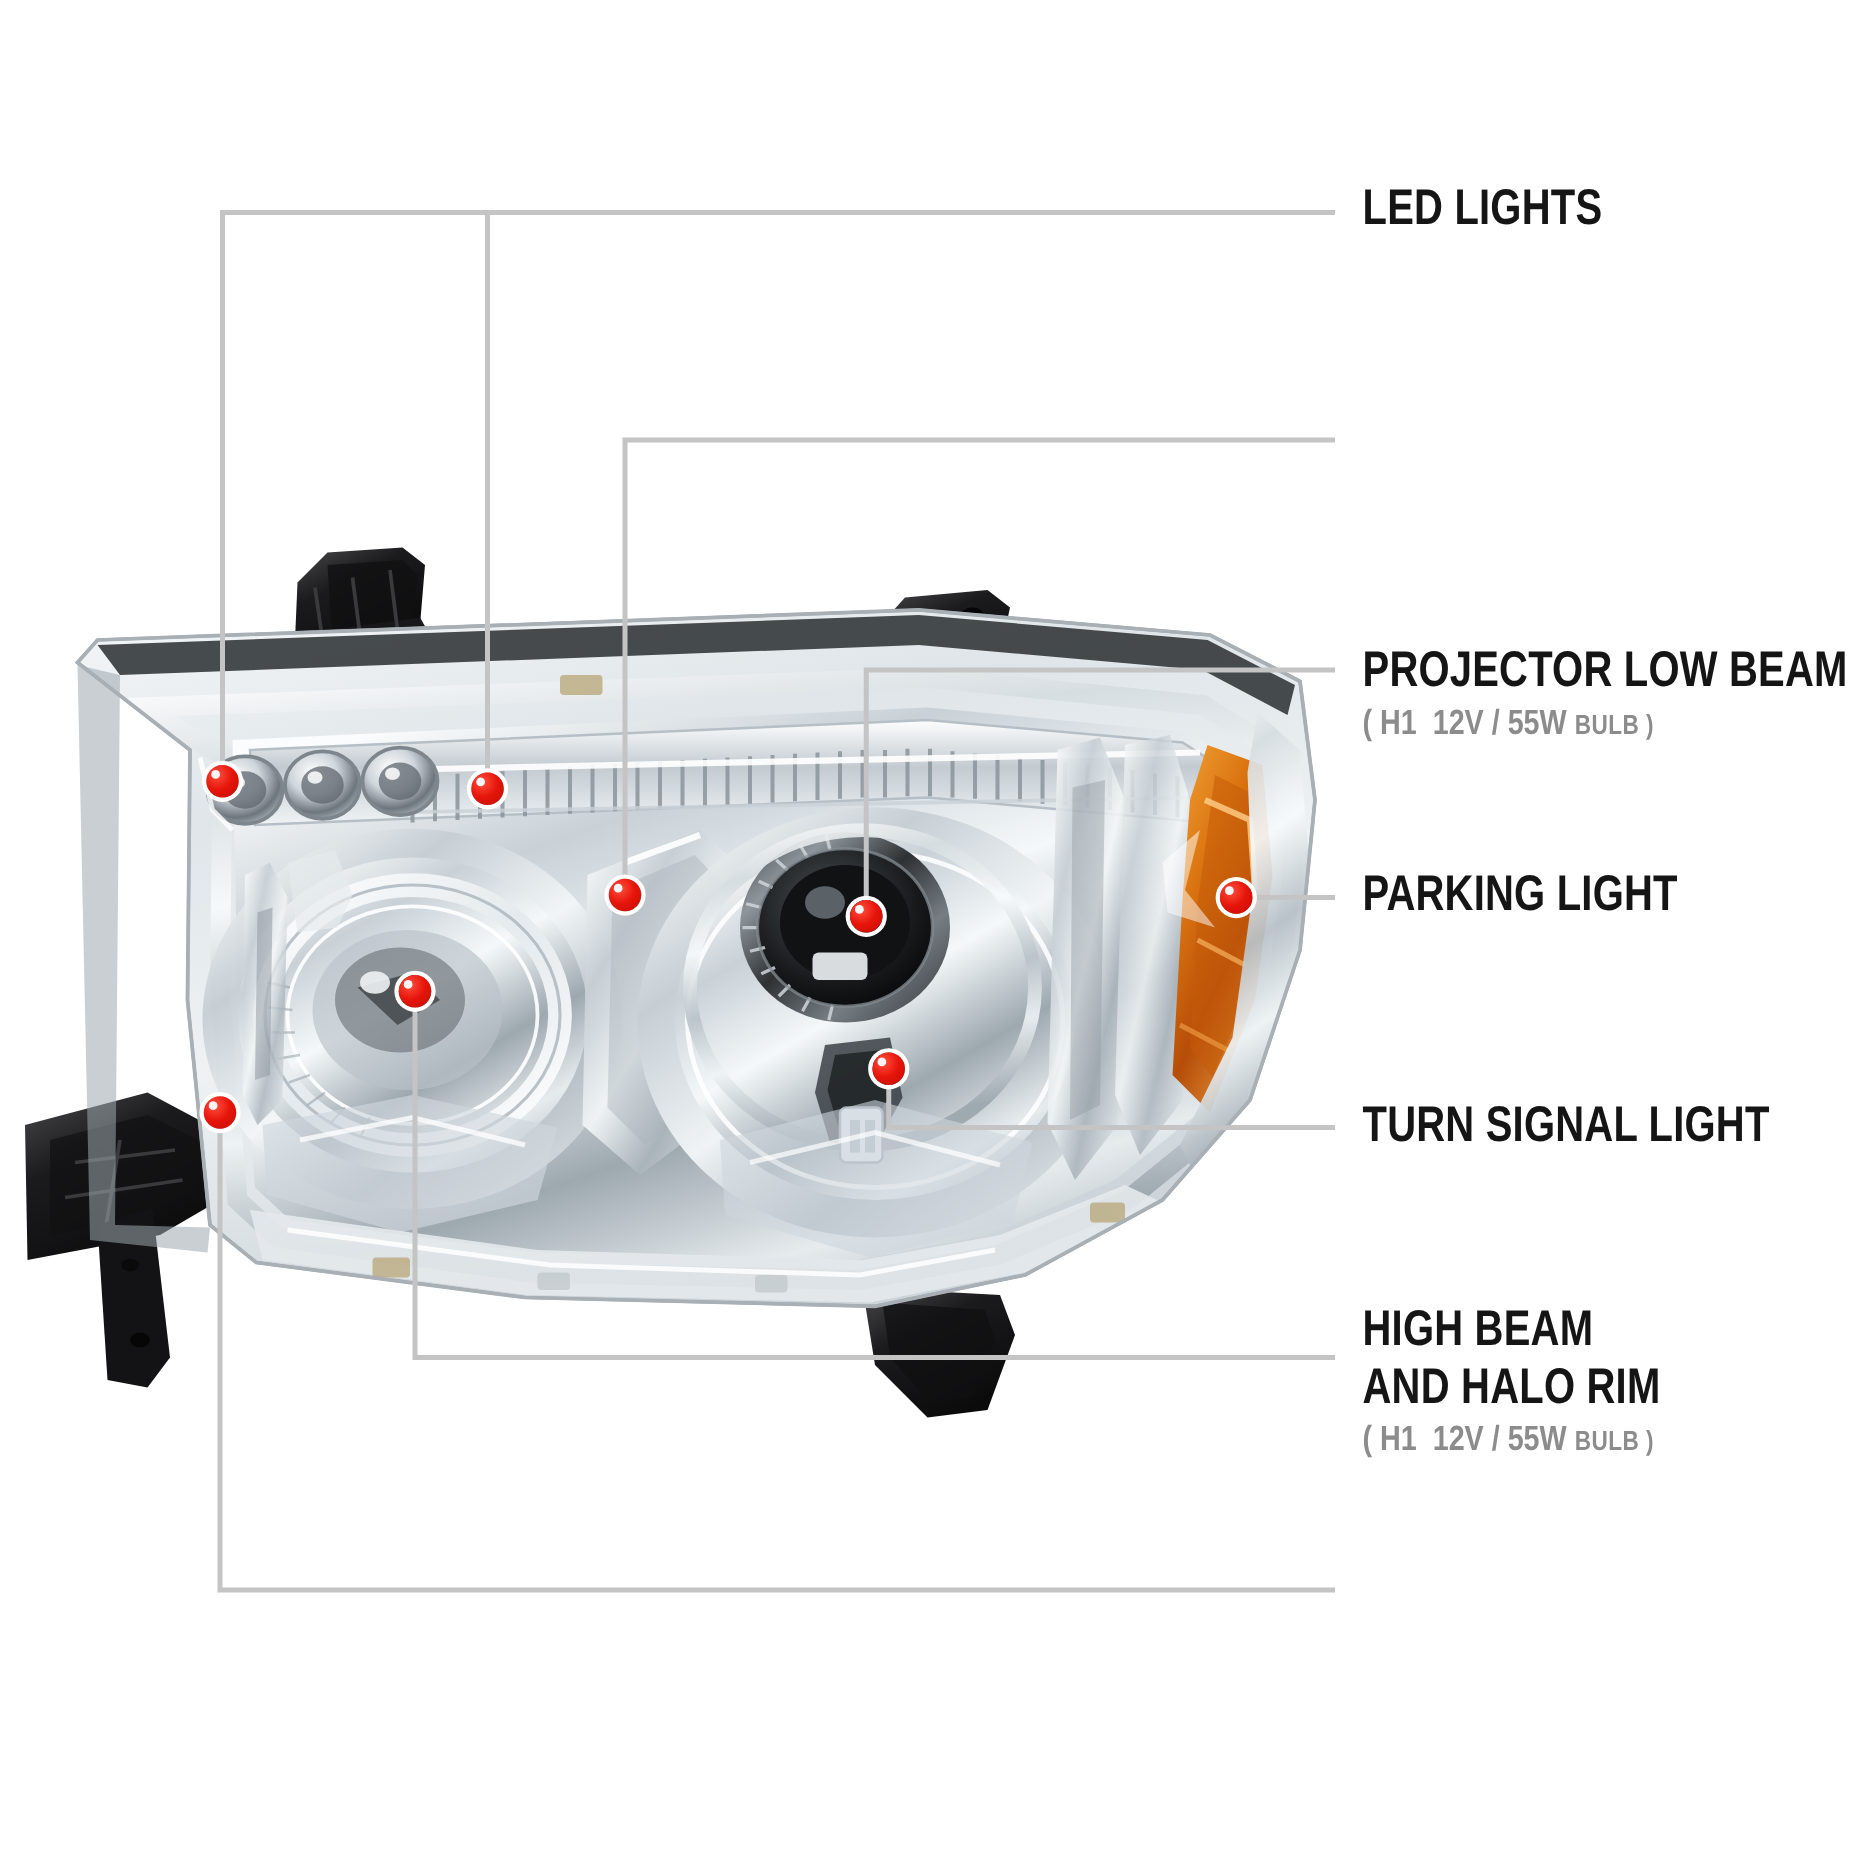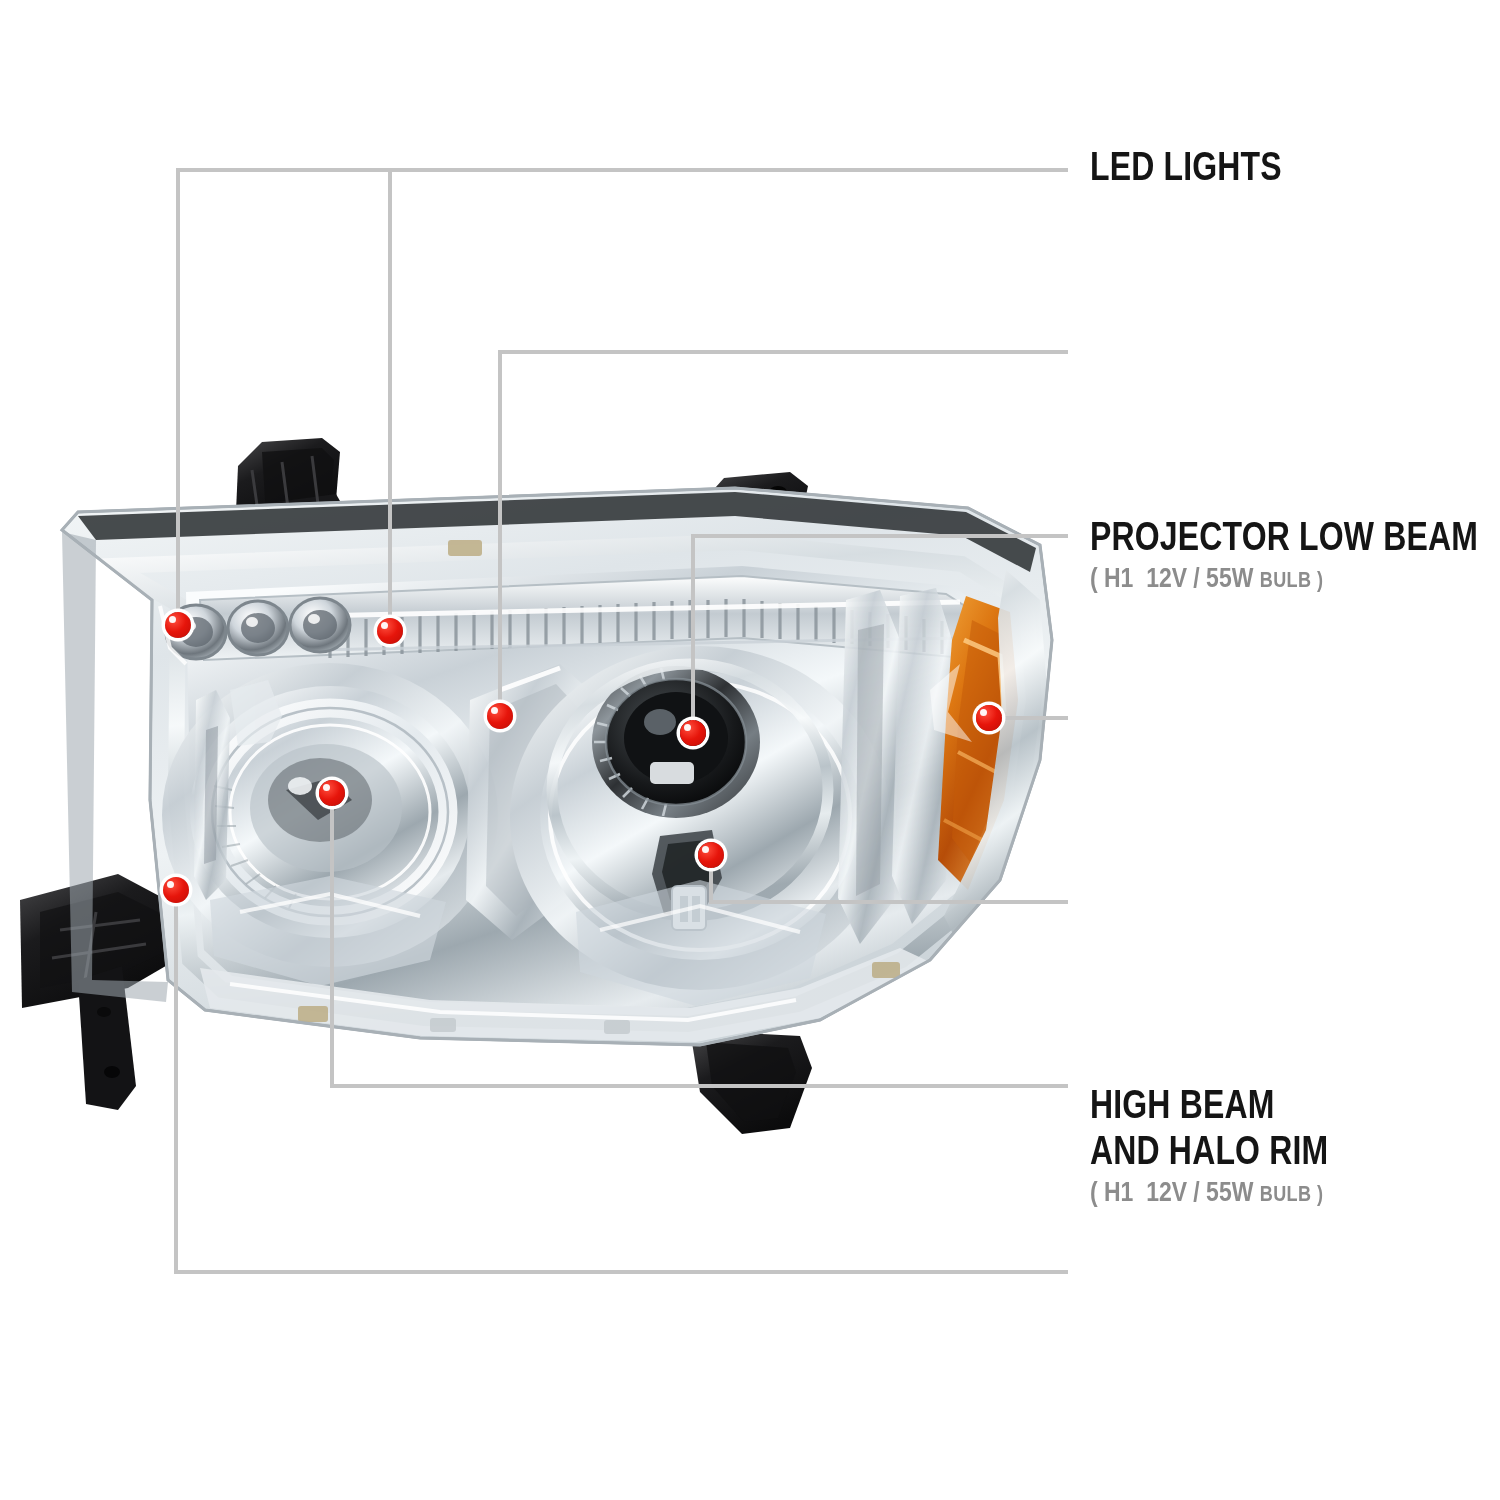--- a/index.html
+++ b/index.html
@@ -388,22 +388,28 @@
   <div class="callout" style="left:1090px;top:143px">
     <div class="title">LED LIGHTS</div>
   </div>
 
 
   <div class="callout" style="left:1090px;top:513px">
     <div class="title">PROJECTOR LOW BEAM</div>
     <div class="sub"><span>( H1  12V / 55W </span><span class="small">BULB )</span></div>
   </div>
 
-
-
-  <div class="callout" style="left:1090px;top:1081px">
+  <div class="callout" style="left:1090px;top:692px">
+    <div class="title">PARKING LIGHT</div>
+  </div>
+
+  <div class="callout" style="left:1090px;top:877px">
+    <div class="title">TURN SIGNAL LIGHT</div>
+  </div>
+
+  <div class="callout" style="left:1090px;top:1040px">
     <div class="title" style="white-space: pre-line;">HIGH BEAM
 AND HALO RIM</div>
     <div class="sub"><span>( H1  12V / 55W </span><span class="small">BULB )</span></div>
   </div>
 
 
 </div>
 
 </body></html>

